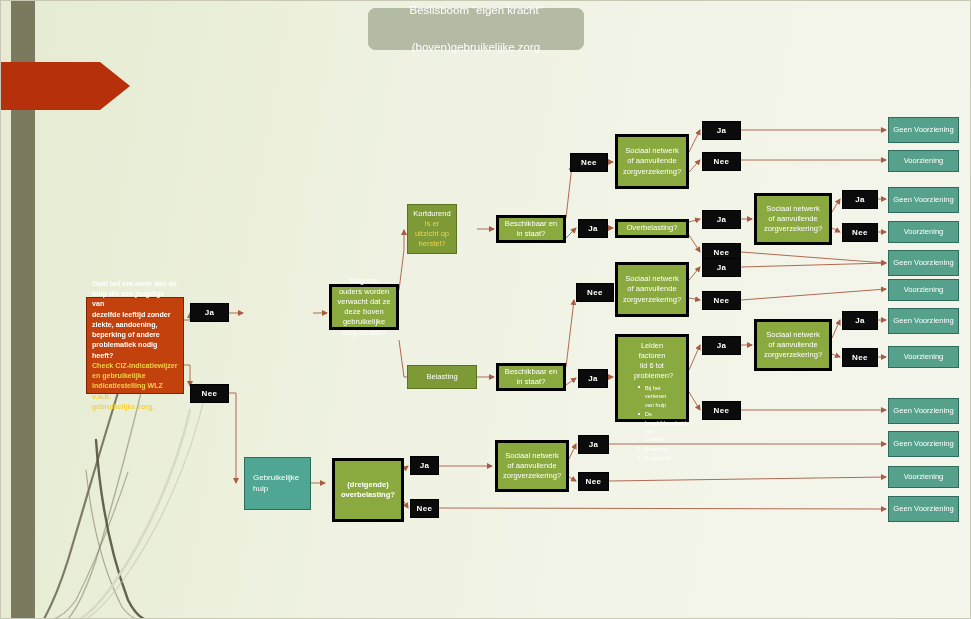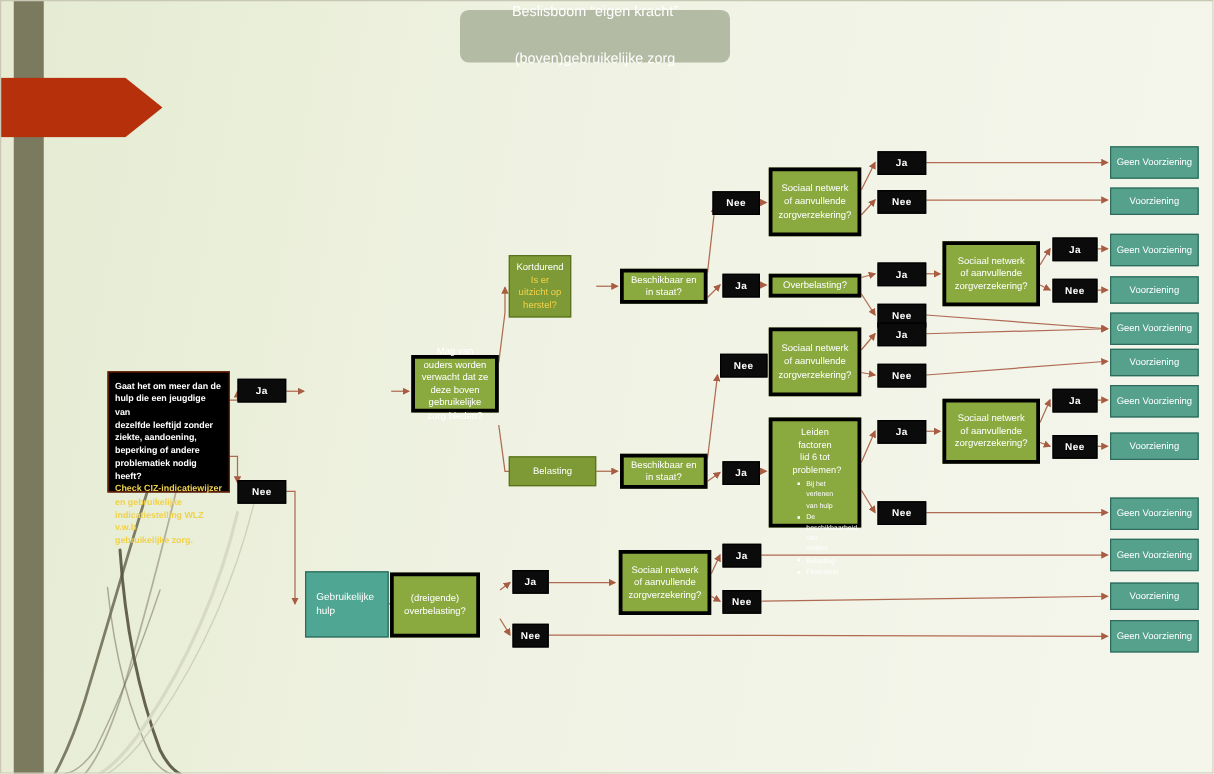--- a/index.html
+++ b/index.html
@@ -32,23 +32,23 @@
   }
   .grass{position:absolute;left:0;top:0;width:971px;height:619px;z-index:2;pointer-events:none;}
 
   
   .node{
     position:absolute;box-sizing:border-box;
     display:flex;align-items:center;justify-content:center;
     text-align:center;line-height:1.15;z-index:20;
   }
   .n-red{
-    background:#000000;border:1px solid #7d2407;color:#f2e36a;
+    background:#c2410c;border:1px solid #7d2407;color:#f2e36a;
     font-size:7.1px;font-weight:bold;text-align:left;
-    justify-content:space-between;padding:6px 5px;line-height:1.45;
+    justify-content:center;padding:6px 5px;line-height:1.45;
     align-items:flex-start;
   }
   .n-red .white{color:#ffffff;}
   .n-teal{
     background:#4fa692;border:1px solid #2e6b5c;color:#ffffff;
     font-size:8px;text-align:left;justify-content:flex-start;padding:4px 8px;
     line-height:1.35;
   }
   .n-green{
     background:#8aa93f;border:3px solid #000000;color:#ffffff;
@@ -258,21 +258,21 @@
 
   <div class="node n-black" style="left:702px;top:336px;width:39px;height:19px;">Ja</div>
   <div class="node n-black" style="left:702px;top:401px;width:39px;height:19px;">Nee</div>
 
   <div class="node n-green" style="left:754px;top:319px;width:78px;height:52px;">Sociaal netwerk of aanvullende zorgverzekering?</div>
   <div class="node n-black" style="left:842px;top:311px;width:36px;height:19px;">Ja</div>
   <div class="node n-black" style="left:842px;top:348px;width:36px;height:19px;">Nee</div>
 
   <div class="node n-teal" style="left:244px;top:457px;width:67px;height:53px;">Gebruikelijke hulp</div>
 
-  <div class="node n-green" style="left:312px;top:458px;width:72px;height:52px;">(dreigende) overbelasting?</div>
+  <div class="node n-green" style="left:332px;top:458px;width:72px;height:64px;font-weight:bold;">(dreigende) overbelasting?</div>
 
   <div class="node n-black" style="left:410px;top:456px;width:29px;height:19px;">Ja</div>
   <div class="node n-black" style="left:410px;top:499px;width:29px;height:19px;">Nee</div>
 
   <div class="node n-green" style="left:495px;top:440px;width:74px;height:52px;">Sociaal netwerk of aanvullende zorgverzekering?</div>
   <div class="node n-black" style="left:578px;top:435px;width:31px;height:19px;">Ja</div>
   <div class="node n-black" style="left:578px;top:472px;width:31px;height:19px;">Nee</div>
 
   <div class="node n-result" style="left:888px;top:117px;width:71px;height:26px;">Geen Voorziening</div>
   <div class="node n-result" style="left:888px;top:150px;width:71px;height:22px;">Voorziening</div>

